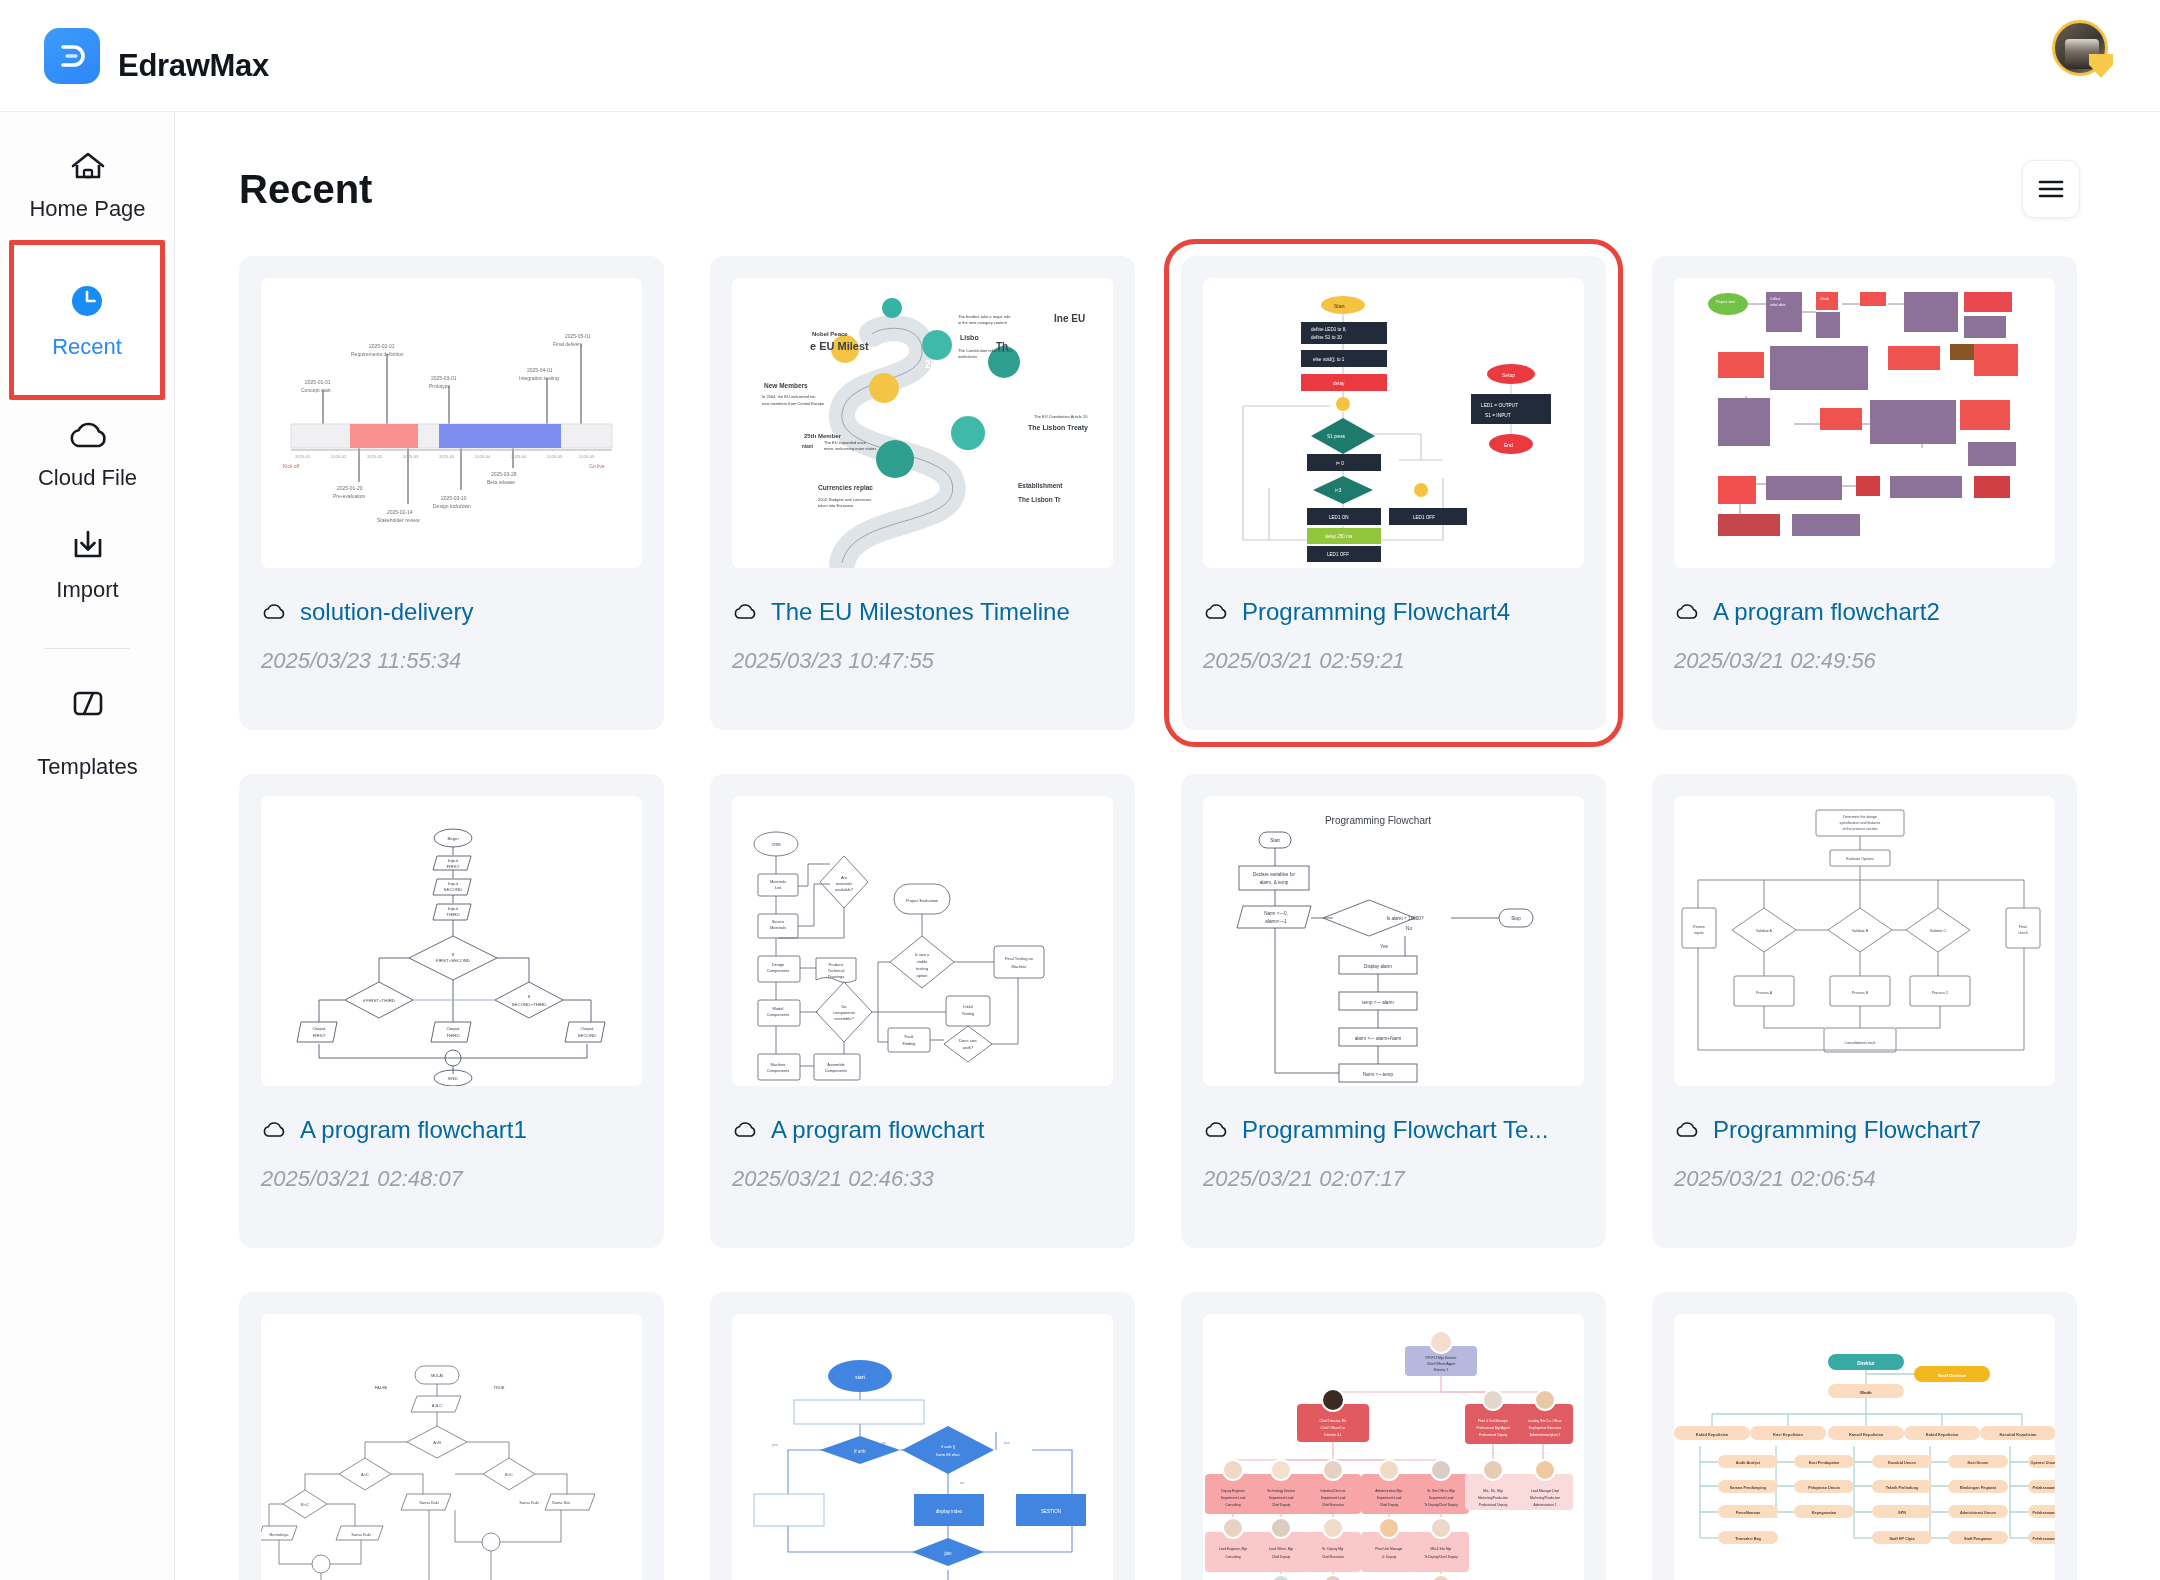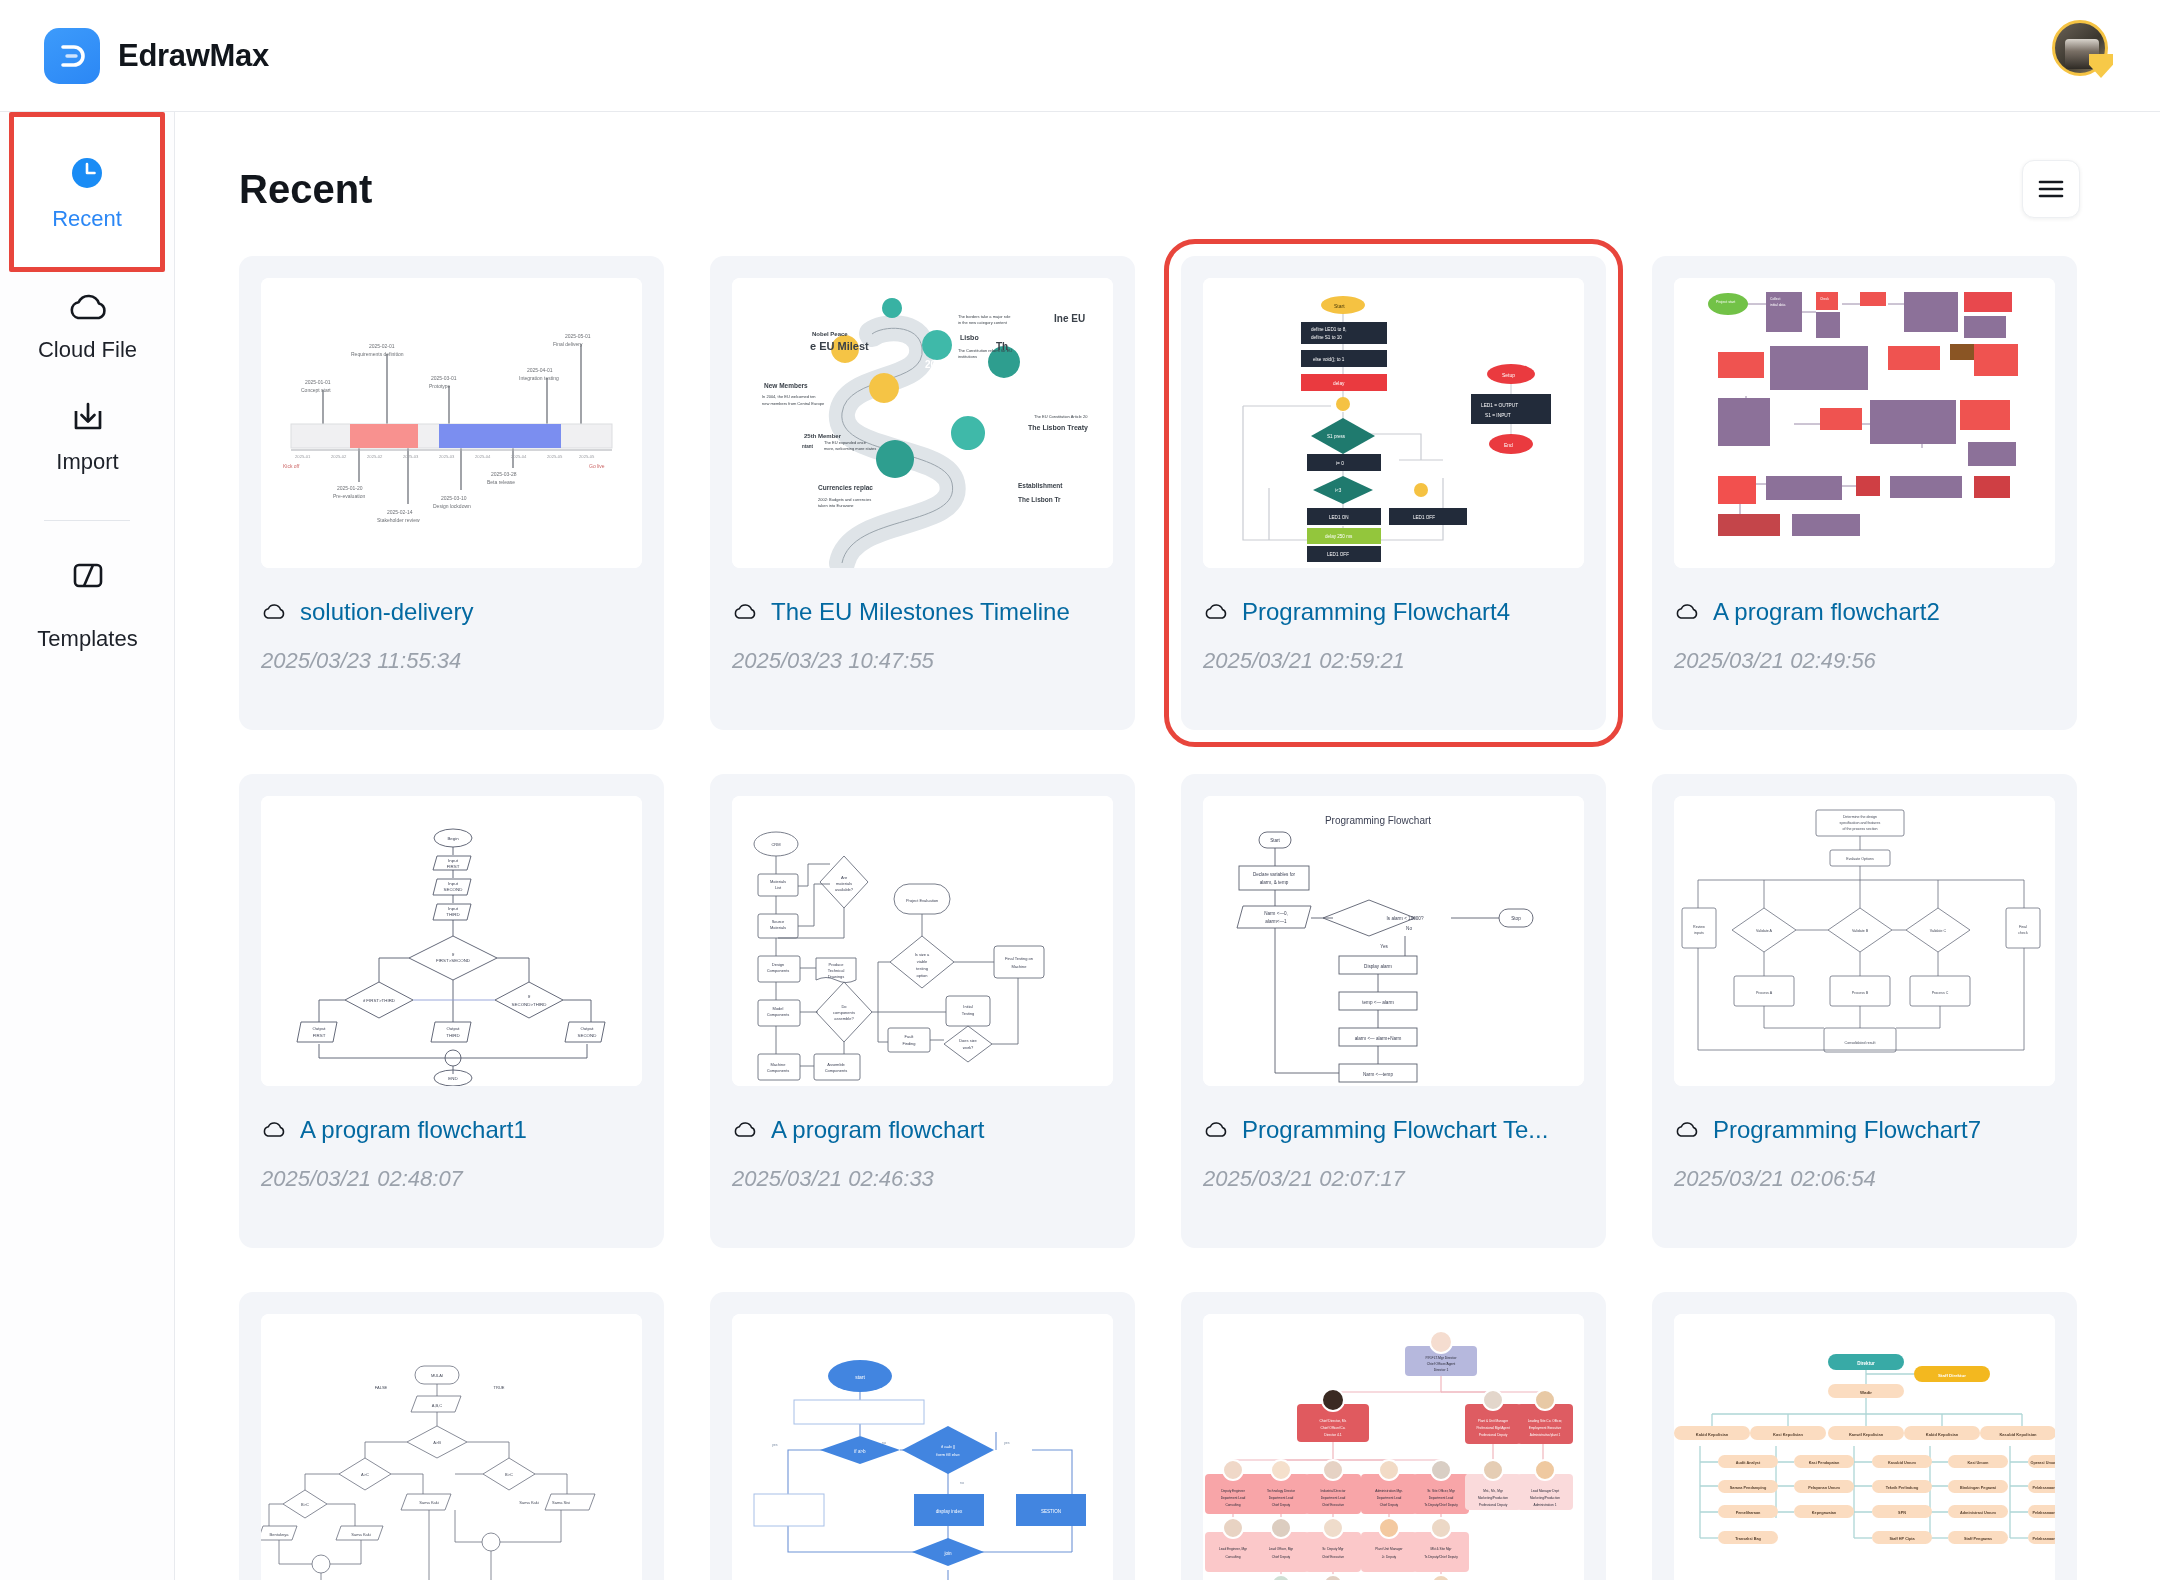--- a/index.html
+++ b/index.html
@@ -11,21 +11,21 @@
   }
 
   
   .topbar {
     position: absolute; top: 0; left: 0;
     width: 2160px; height: 112px;
     background: #ffffff;
     border-bottom: 1px solid #e8eaee;
     display: flex; align-items: center;
   }
-  .brand { display: flex; align-items: center; margin-left: 44px; gap: 18px; }
+  .brand { display: flex; align-items: flex-end; margin-left: 44px; gap: 18px; }
   .brand-logo {
     width: 56px; height: 56px; border-radius: 15px;
     background: linear-gradient(150deg,#3d9bfb 0%,#2b87f5 100%);
     display: flex; align-items: center; justify-content: center;
   }
   .brand-name { font-size: 31px; font-weight: 700; color: #11161c; letter-spacing: -0.3px; }
 
   .search-wrap {
     position: absolute; left: 1213px; top: 27px;
     width: 800px; height: 58px;
@@ -144,20 +144,30 @@
     <div class="brand-name">EdrawMax</div>
   </div>
 
 
   <div class="avatar"></div>
   <div class="avatar-badge"></div>
 </div>
 
 <div class="sidebar">
 
+  <div class="nav-item" style="margin-top:18px;">
+    <span>
+      <svg width="40" height="36" viewBox="0 0 40 36">
+        <path d="M5 18 L20 6 L35 18" fill="none" stroke="#14181f" stroke-width="2.6" stroke-linecap="round" stroke-linejoin="round"></path>
+        <path d="M9 17 V29 H31 V17" fill="none" stroke="#14181f" stroke-width="2.6" stroke-linejoin="round"></path>
+        <rect x="16" y="22" width="8" height="7" rx="1.5" fill="none" stroke="#14181f" stroke-width="2.3"></rect>
+      </svg>
+    </span>
+    <span class="nav-label">Home Page</span>
+  </div>
 
   <div class="nav-item active highlighted">
     <span>
       <svg width="42" height="42" viewBox="0 0 42 42">
         <circle cx="21" cy="21" r="15" fill="#1a8cf5"></circle>
         <path d="M21 12 V21 H28.5" fill="none" stroke="#ffffff" stroke-width="2.6" stroke-linecap="round" stroke-linejoin="round"></path>
       </svg>
     </span>
     <span class="nav-label">Recent</span>
   </div>

